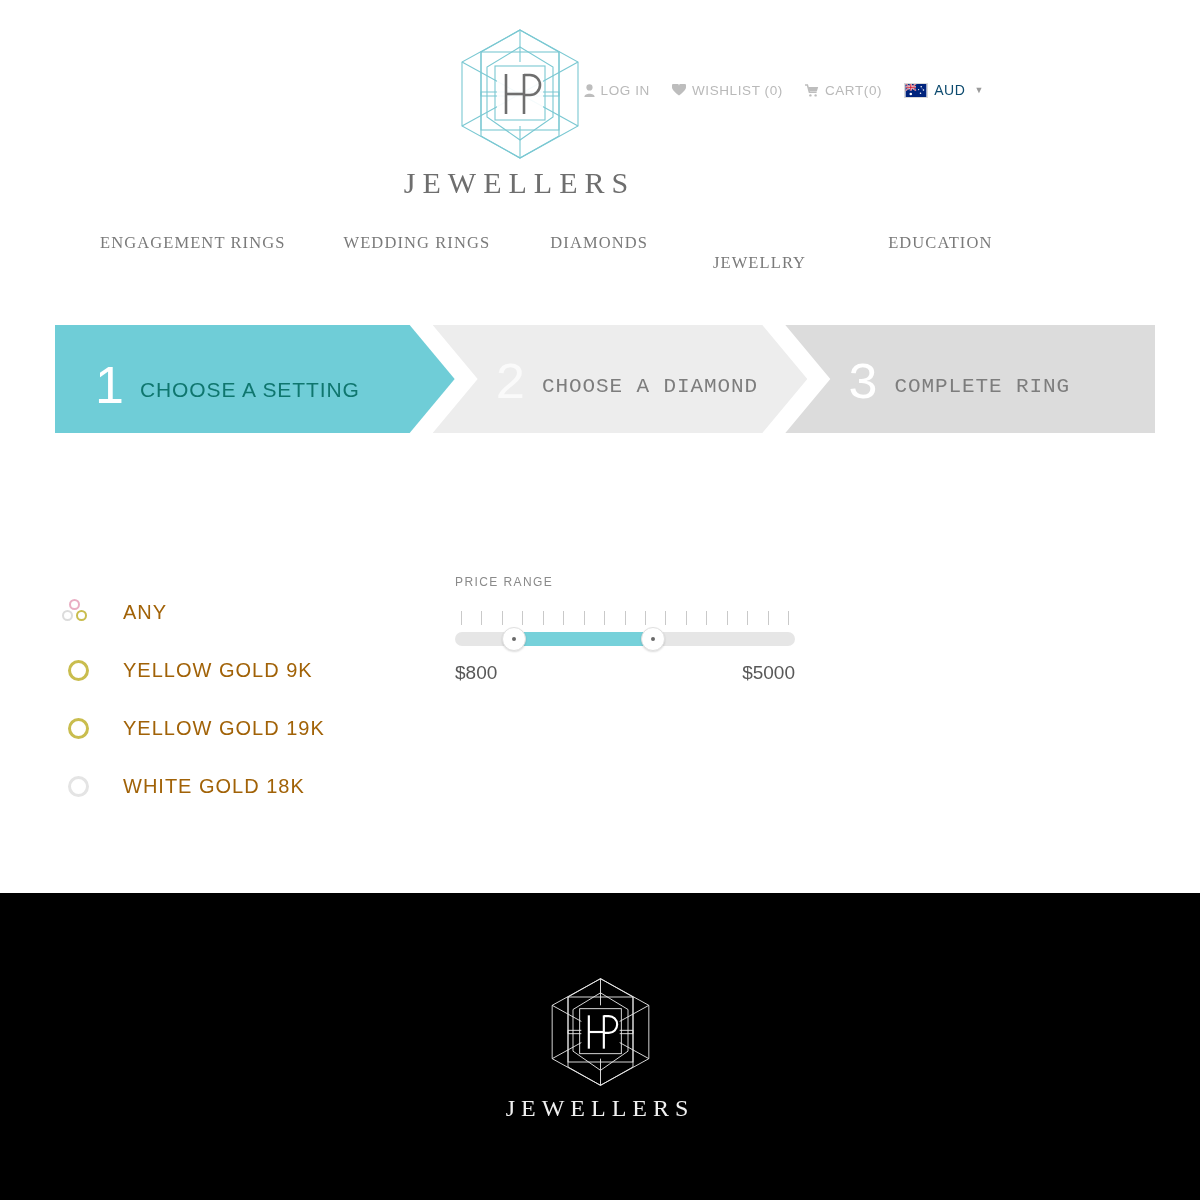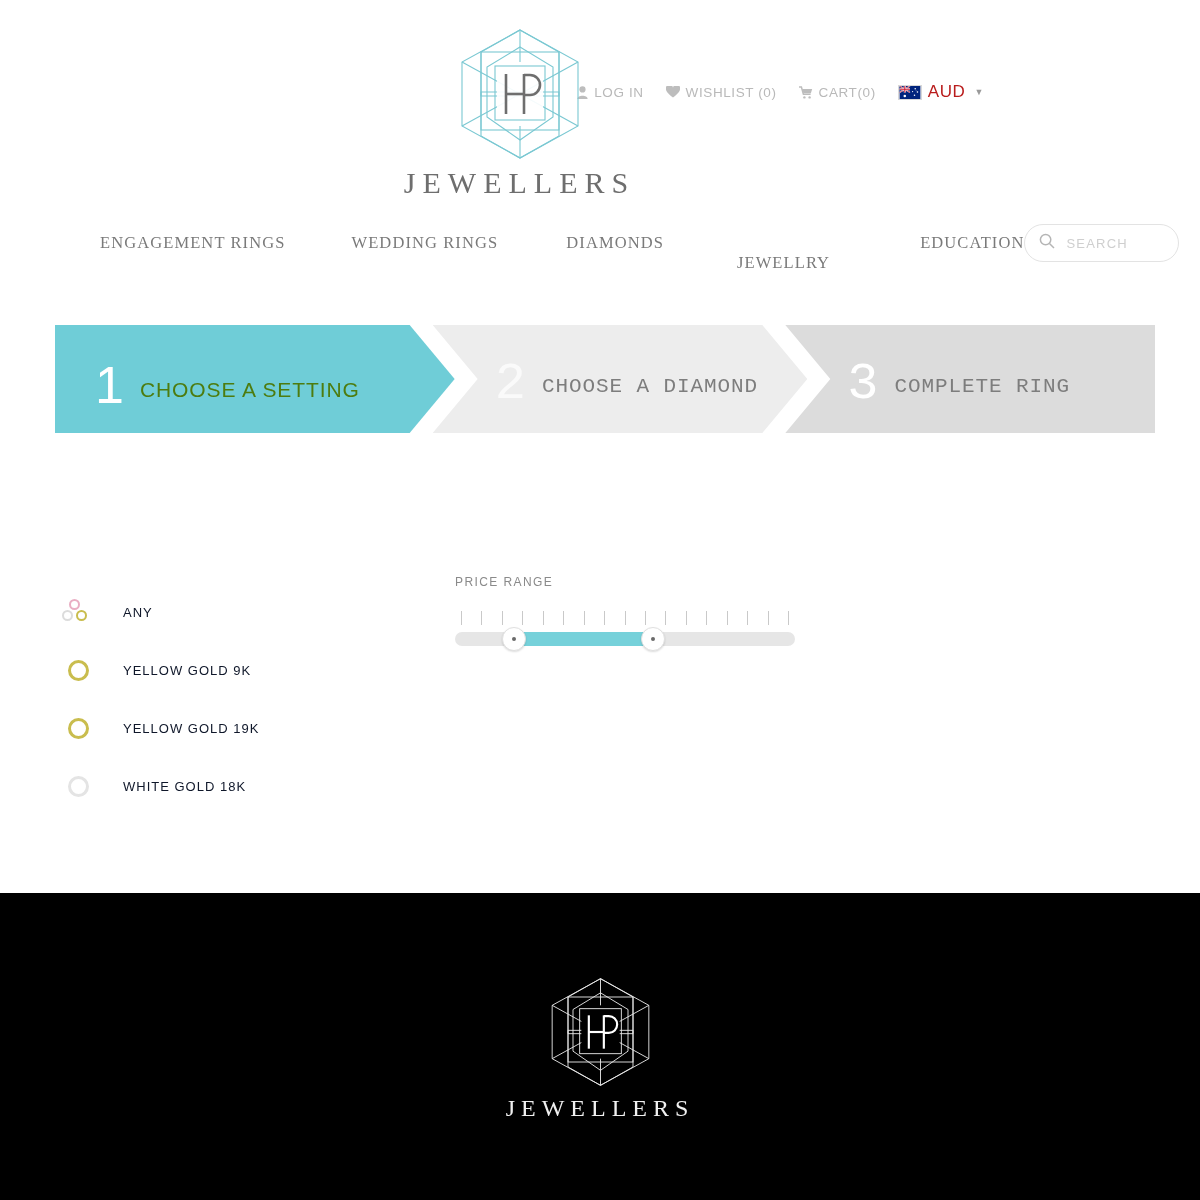--- a/index.html
+++ b/index.html
@@ -16,41 +16,41 @@
     position: absolute; top: 82px; right: 55px;
     display: flex; align-items: center; gap: 22px;
     font-size: 13.5px; letter-spacing: .6px; color: #b9b9b9;
   }
   .util-item { display: flex; align-items: center; gap: 6px; cursor: pointer; white-space: nowrap; }
   .util-item svg { display: block; }
   .flag {
     width: 24px; height: 15px; display: block;
     border: 1px solid #d8d8d8;
   }
-  .util-currency { color: #b91c1c; font-size: 17px; letter-spacing: .6px; }
+  .util-currency { color: #0c4a6e; font-size: 14px; letter-spacing: .6px; }
   .caret { font-size: 9px; color: #9a9a9a; margin-left: 3px; }
 
   
   .logo-wrap {
     position: absolute; top: 22px; left: 0; right: 0;
     display: flex; flex-direction: column; align-items: center;
   }
   .logo-mark { width: 150px; height: 150px; display: block; }
   .logo-word {
     margin-top: -6px;
     font-family: "Liberation Serif", serif;
     font-size: 30px; letter-spacing: 7px; color: #6e6e6e;
   }
 
   
   .main-nav {
     position: absolute; top: 222px; left: 55px; right: 55px; height: 42px;
     display: flex; align-items: center;
   }
-  .nav-links { display: flex; align-items: center; gap: 8px; flex: 1; }
+  .nav-links { display: flex; align-items: center; gap: 0; flex: 1; }
   .nav-link {
     font-family: "Liberation Serif", serif;
     font-size: 16.5px; letter-spacing: 1.1px; color: #7a7a7a;
     text-decoration: none; cursor: pointer; white-space: nowrap;
   }
   .nav-link.n0 { margin-left: 45px; }
   .nav-link.n1 { margin-left: 58px; }
   .nav-link.n2 { margin-left: 60px; }
   .nav-link.n3 { margin-left: 65px; margin-top: 39px; }
   .nav-link.n4 { margin-left: 82px; }
@@ -85,21 +85,21 @@
   }
   .step-label {
     font-size: 21px; letter-spacing: .9px; color: #7d7d7d; white-space: nowrap;
   }
   .step1 { width: 400px; }
   .step2 { width: 375px; margin-left: -22px; }
   .step3 { width: 370px; margin-left: -22px; }
   .step1 .body { background: #6fcdd7; clip-path: polygon(0 0, calc(100% - 45px) 0, 100% 50%, calc(100% - 45px) 100%, 0 100%); }
   .step2 .body { background: #ededed; clip-path: polygon(0 0, calc(100% - 45px) 0, 100% 50%, calc(100% - 45px) 100%, 0 100%, 45px 50%); }
   .step3 .body { background: #dcdcdc; clip-path: polygon(0 0, 100% 0, 100% 100%, 0 100%, 45px 50%); }
-  .step1 .step-label { color: #4d7c0f; }
+  .step1 .step-label { color: #0f766e; }
   .step2 .step-num { color: #fafafa; }
   .step3 .step-num { color: #ffffff; }
   .step2 .content, .step3 .content { padding-left: 62px; font-family: Liberation Mono, monospace; }
 
   
   .filters {
     position: absolute; top: 575px; left: 55px; width: 1100px;
     display: flex;
   }
   .metal-col { width: 350px; padding-top: 8px; }
@@ -115,21 +115,21 @@
   .ring.white  { border-color: #e4e4e4; }
   .ring.silver { border-color: #e0e0e0; }
   .ring.plat   { border-color: #4e4e4e; }
   .ring.rose   { border-color: #e7b6c4; }
   .any-icon { position: relative; width: 34px; height: 26px; }
   .any-icon i { position: absolute; border-radius: 50%; display: block; }
   .any-icon .c-pink  { width: 11px; height: 11px; border: 2.5px solid #e9aec3; top: 0px;  left: 8px; }
   .any-icon .c-gray  { width: 11px; height: 11px; border: 2.5px solid #dcdcdc; top: 11px; left: 1px; }
   .any-icon .c-gold  { width: 11px; height: 11px; border: 2.5px solid #c9bd4e; top: 11px; left: 15px; }
   .metal-label {
-    font-size: 13px; letter-spacing: 1px; color: #0f172a; white-space: nowrap;
+    font-size: 20px; letter-spacing: 1px; color: #a16207; white-space: nowrap;
   }
 
   
   .price-col { width: 400px; margin-left: 50px; }
   .price-title {
     font-size: 12px; letter-spacing: 1.4px; color: #8a8a8a; margin-bottom: 22px;
   }
   .ticks { display: flex; justify-content: space-between; width: 340px; margin-bottom: 7px; padding: 0 6px; }
   .ticks i { width: 1px; height: 14px; background: #c9c9c9; display: block; }
   .slider { position: relative; width: 340px; height: 14px; }
@@ -258,29 +258,20 @@
   </div>
 
   <div class="main-nav">
     <div class="nav-links">
       <a class="nav-link n0">ENGAGEMENT RINGS</a>
       <a class="nav-link n1">WEDDING RINGS</a>
       <a class="nav-link n2">DIAMONDS</a>
       <a class="nav-link n3">JEWELLRY</a>
       <a class="nav-link n4">EDUCATION</a>
     </div>
-    <div class="search-box">
-      <span>
-        <svg width="16" height="16" viewBox="0 0 16 16">
-            <circle cx="6.6" cy="6.6" r="5.2" fill="none" stroke="#b5b5b5" stroke-width="1.5"></circle>
-            <line x1="10.5" y1="10.5" x2="15" y2="15" stroke="#b5b5b5" stroke-width="1.5"></line>
-          </svg>
-      </span>
-      <input class="search-input" type="text" placeholder="SEARCH" style="">
-    </div>
   </div>
 
   <div class="stepper">
     <div class="step step1">
       <div class="body"></div>
       <div class="content">
         <span class="step-num">1</span>
         <span class="step-label">CHOOSE A SETTING</span>
       </div>
     </div>
@@ -353,20 +344,24 @@
           <i></i>
           <i></i>
           <i></i>
           <i></i>
       </div>
       <div class="slider">
         <div class="track"></div>
         <div class="fill"></div>
         <div class="handle lo"></div>
         <div class="handle hi"></div>
+      </div>
+      <div class="price-labels">
+        <span>$800</span>
+        <span>$5000</span>
       </div>
     </div>
   </div>
 
   <div class="footer">
     <svg class="footer-mark" viewBox="0 0 150 150">
       <g fill="none" stroke="#e8e8e8" stroke-width="1.1">
         <polygon points="75,8 133,40 133,104 75,136 17,104 17,40"></polygon>
         <polygon points="75,8 114,30 114,74 36,74 36,30"></polygon>
         <rect x="36" y="30" width="78" height="78"></rect>

